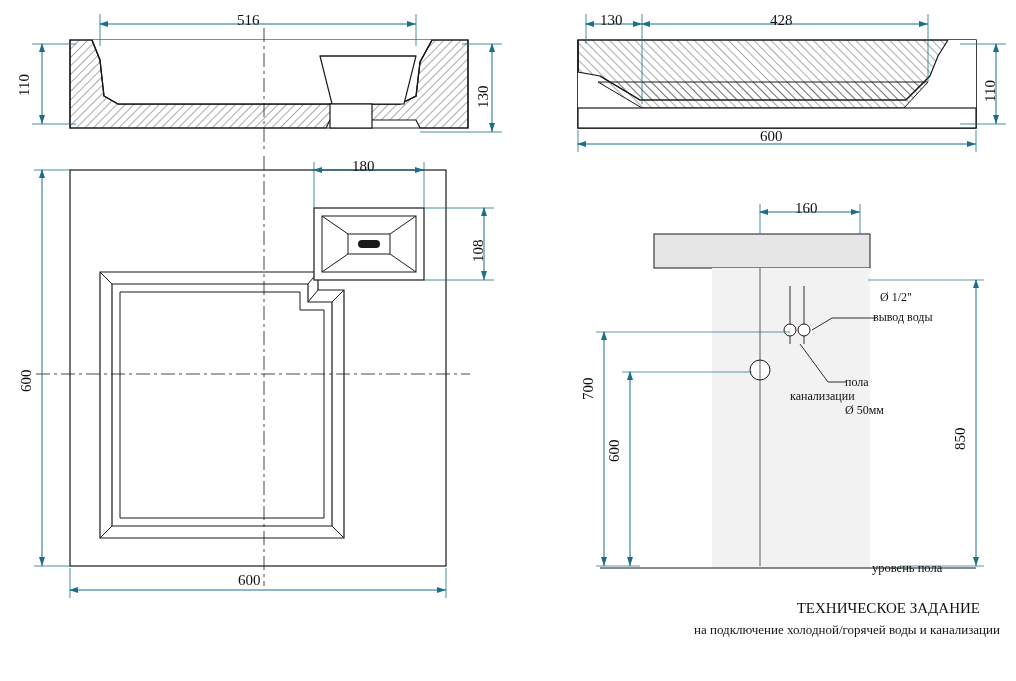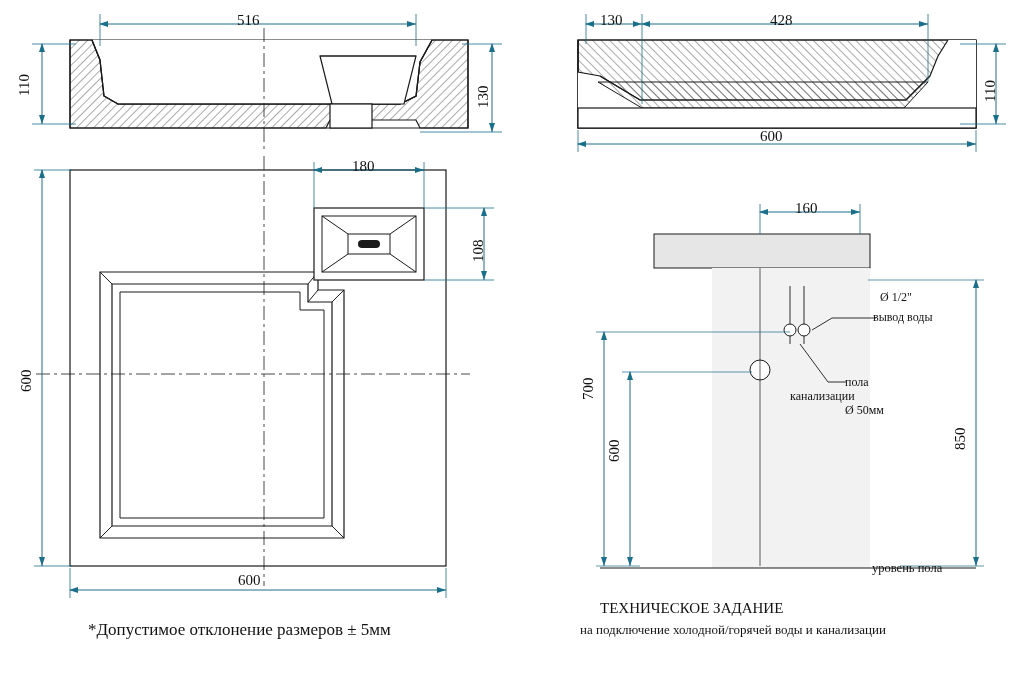--- a/index.html
+++ b/index.html
@@ -5,21 +5,21 @@
   html,body{margin:0;padding:0;background:#ffffff;}
   body{width:1016px;height:681px;position:relative;font-family:"Liberation Serif",serif;color:#111;}
   #sheet{position:absolute;left:0;top:0;width:1016px;height:681px;overflow:hidden;padding-left:28px;}
   svg{position:absolute;left:0;top:0;}
   .lbl{position:absolute;font-family:"Liberation Serif",serif;color:#111;white-space:nowrap;}
   .dim{font-size:15px;}
   .note{font-size:12px;line-height:14px;}
   .cap{font-size:15px;}
   .cap2{font-size:13px;}
   .cap-small{font-size:12.5px;}
-  .ctr{text-align:left;}
+  .ctr{text-align:right;}
 </style>
 </head>
 <body>
 
 <div id="sheet">
 
   <svg width="1016" height="681" viewBox="0 0 1016 681">
     <defs>
       <pattern id="hatchA" width="6" height="6" patternTransform="rotate(45)" patternUnits="userSpaceOnUse">
         <line x1="0" y1="0" x2="0" y2="6" stroke="#2b2b2b" stroke-width="0.8"></line>
@@ -187,15 +187,14 @@
   <div class="lbl note" style="left:880px;top:290px;">Ø 1/2"</div>
   <div class="lbl note" style="left:873px;top:310px;">вывод воды</div>
   <div class="lbl note" style="left:845px;top:375px;">пола</div>
   <div class="lbl note" style="left:790px;top:389px;">канализации</div>
   <div class="lbl note" style="left:845px;top:403px;">Ø 50мм</div>
   <div class="lbl cap-small" style="left:832px;top:561px;margin-left:40px;">уровень пола</div>
 
   <div class="lbl cap ctr" style="left:600px;top:600px;width:380px;">ТЕХНИЧЕСКОЕ ЗАДАНИЕ</div>
   <div class="lbl cap2 ctr" style="left:580px;top:622px;width:420px;font-family:Liberation Serif, serif;">на подключение холодной/горячей воды и канализации</div>
 
-  <div class="lbl cap" style="left:88px;top:620px;font-size:17px;">*Допустимое отклонение размеров ± 5мм</div>
 
 </div>
 
 </body></html>

